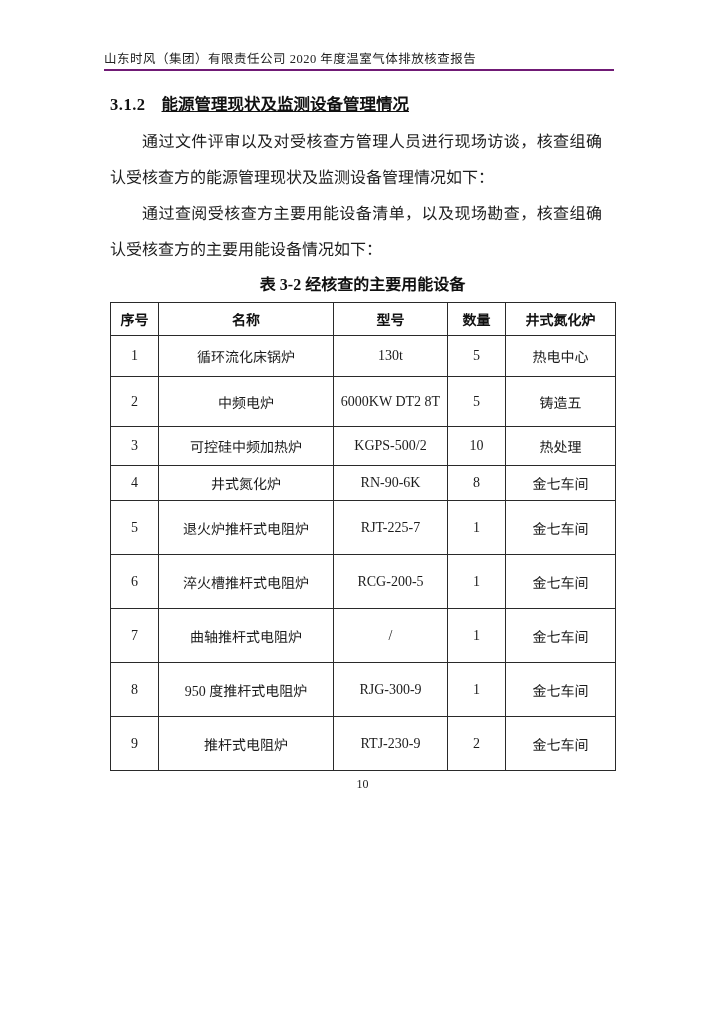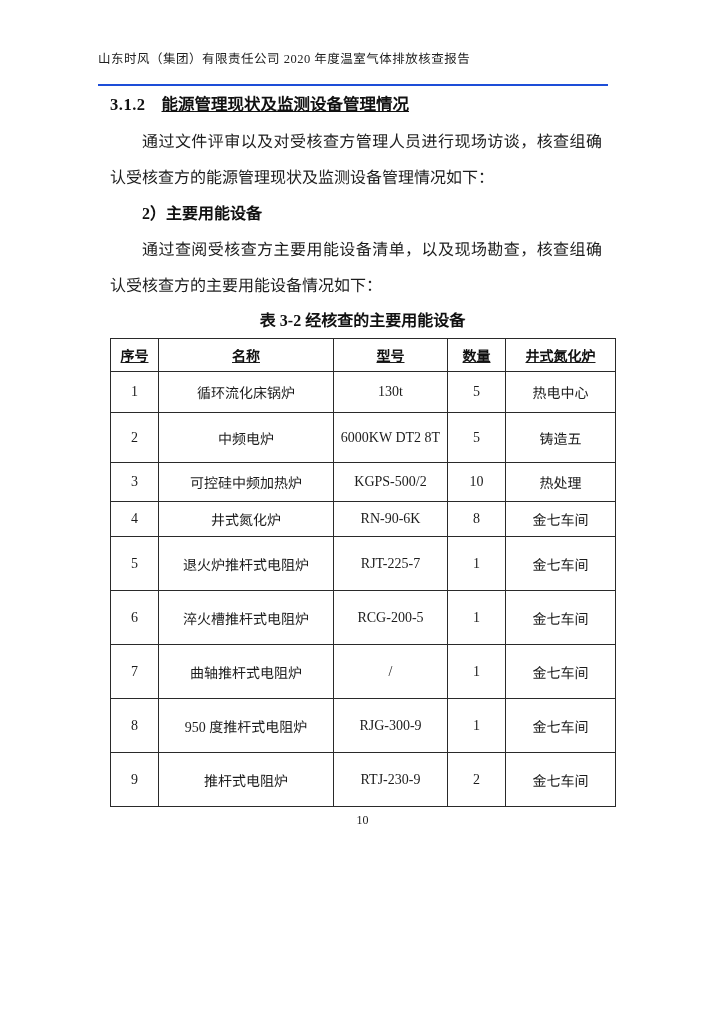--- a/index.html
+++ b/index.html
@@ -13,25 +13,25 @@
     height: 1024px;
     background: #ffffff;
     font-family: "Liberation Serif", "DejaVu Serif", serif;
     color: #1c1c1c;
     overflow: hidden;
     box-sizing: border-box;
   }
   
   .page-header {
     position: absolute;
-    left: 98px;
+    left: 104px;
     top: 48px;
     width: 510px;
-    border-bottom: 2px solid #1d4ed8;
-    padding-bottom: 17px;
+    border-bottom: 2px solid #701a75;
+    padding-bottom: 2px;
   }
   .header-text {
     font-size: 12.5px;
     letter-spacing: 0.5px;
     color: #222;
     white-space: nowrap;
   }
   
   .page-body {
     position: absolute;
@@ -90,21 +90,21 @@
     vertical-align: middle;
     font-size: 14px;
     padding: 0 2px;
     overflow: hidden;
     color: #1c1c1c;
   }
   table.device-table th {
     font-weight: bold;
     color: #111;
   }
-  table.device-table thead tr { height: 33px; text-decoration: underline; }
+  table.device-table thead tr { height: 33px; }
   table.device-table tbody tr:nth-child(1) { height: 41px; }
   table.device-table tbody tr:nth-child(2) { height: 50px; }
   table.device-table tbody tr:nth-child(3) { height: 39px; }
   table.device-table tbody tr:nth-child(4) { height: 35px; }
   table.device-table tbody tr:nth-child(n+5) { height: 54px; }
   .page-number {
     width: 505px;
     text-align: center;
     font-size: 12px;
     line-height: 22px;
@@ -122,21 +122,20 @@
   </header>
 
   <main class="page-body">
 
     <h2 class="section-heading"><span class="section-number">3.1.2</span><span>能源管理现状及监测设备管理情况</span></h2>
 
     <p class="para">通过文件评审以及对受核查方管理人员进行现场访谈，核查组确认受核查方的能源管理现状及监测设备管理情况如下：</p>
 
 
 
-    <p class="subhead">2）主要用能设备</p>
 
     <p class="para">通过查阅受核查方主要用能设备清单，以及现场勘查，核查组确认受核查方的主要用能设备情况如下：</p>
 
     <p class="table-caption">表 3-2  经核查的主要用能设备</p>
 
     <table class="device-table">
       <colgroup>
         <col style="width:48px">
         <col style="width:175px">
         <col style="width:114px">

